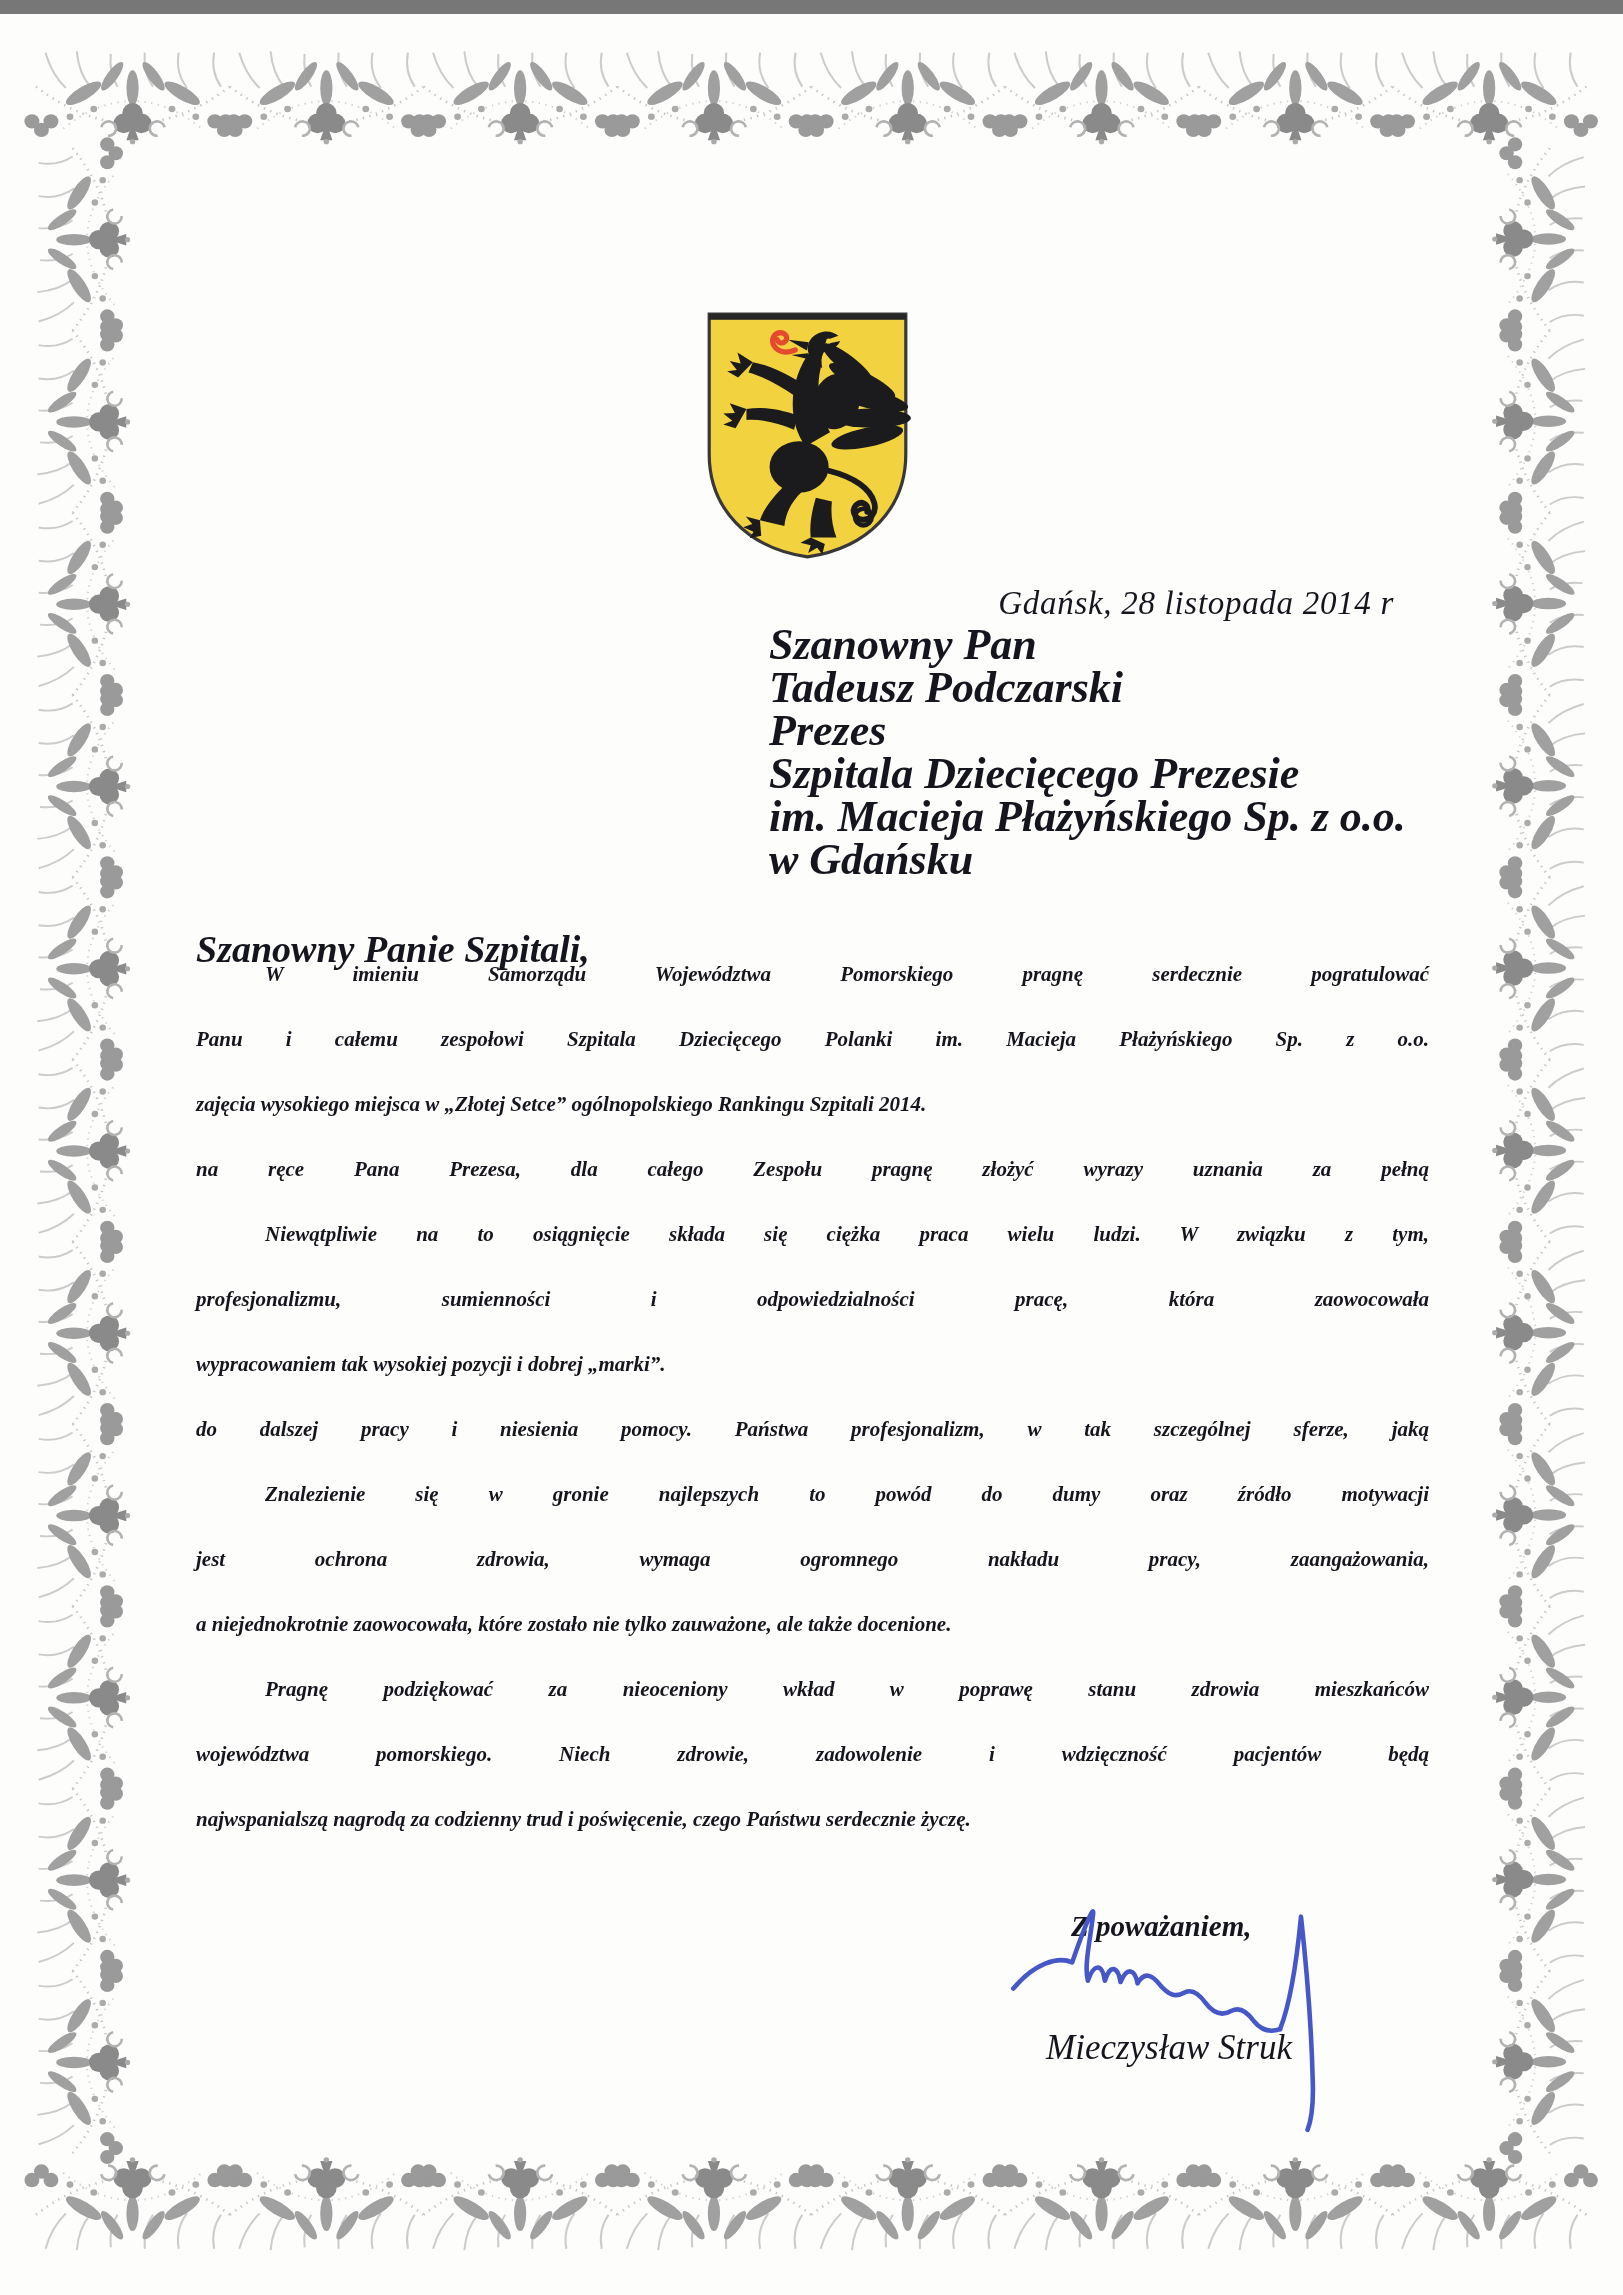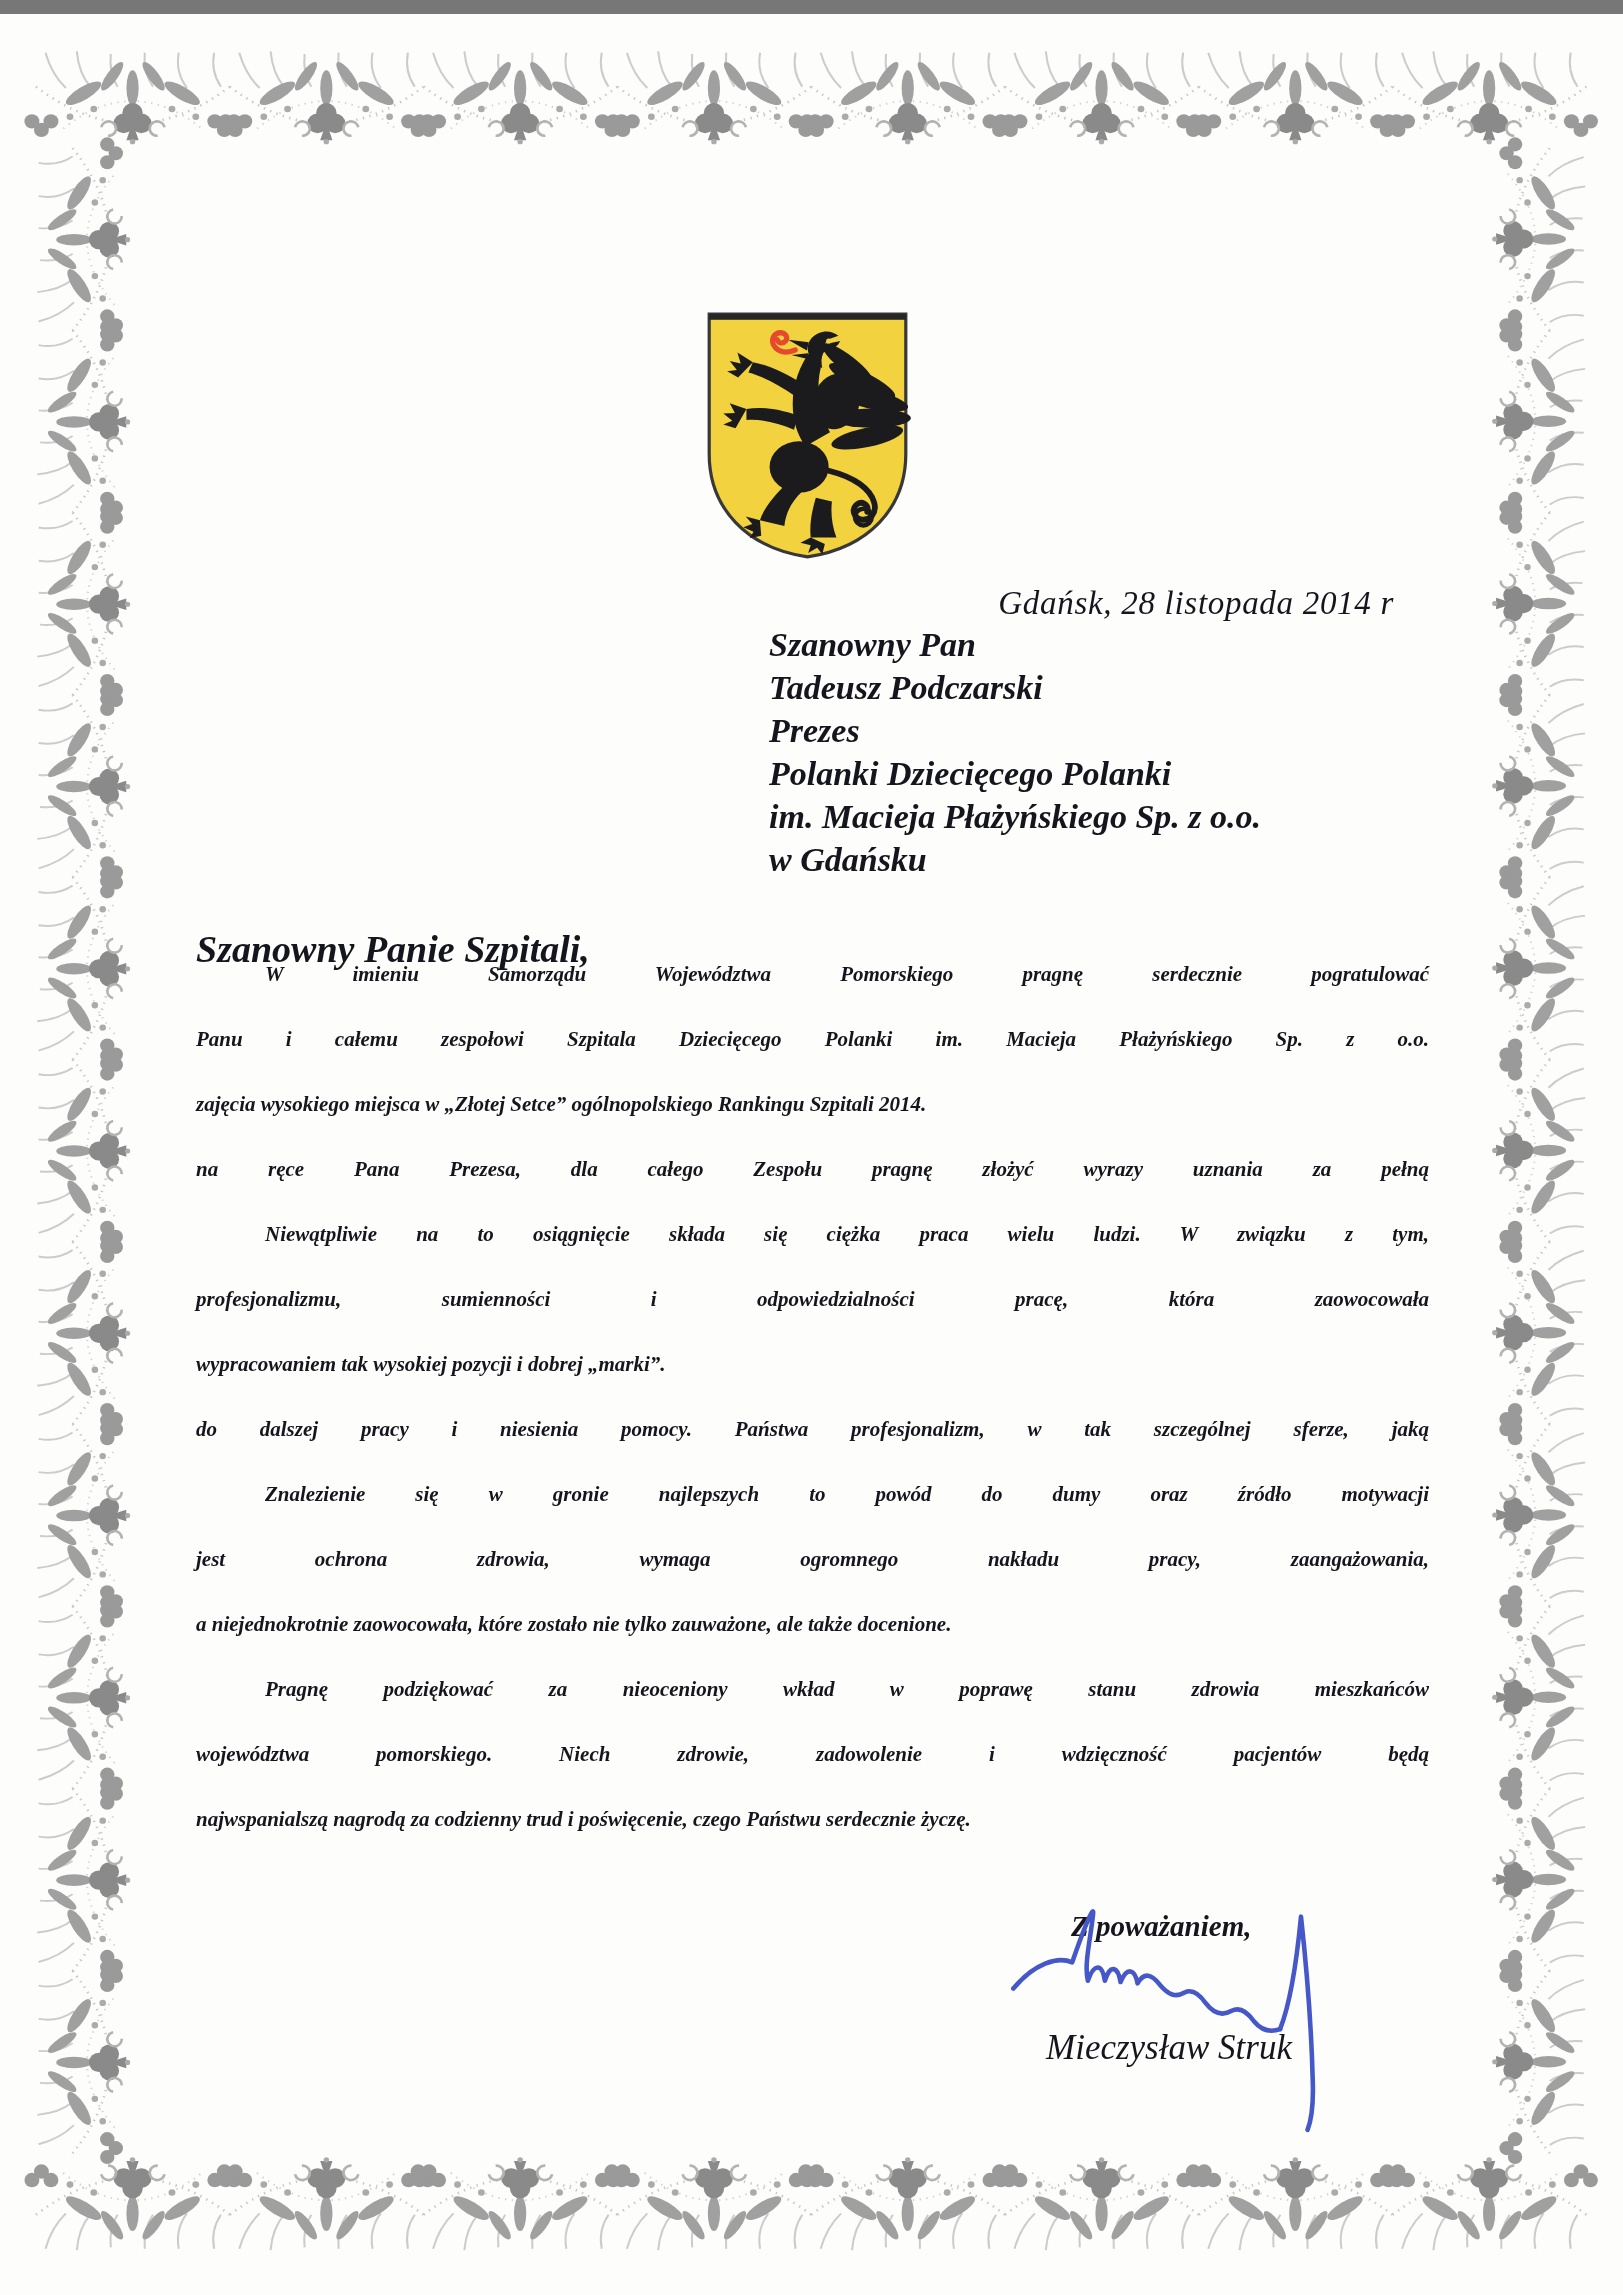--- a/index.html
+++ b/index.html
@@ -5,21 +5,21 @@
   html,body{margin:0;padding:0;background:#777;}
   .page{
     position:relative;width:1623px;height:2295px;margin:14px auto;
     background:#fdfdfc;overflow:hidden;
     font-family:"Liberation Serif","DejaVu Serif",serif;color:#15151d;
   }
   .abs{position:absolute;}
   .border-svg{left:0;top:0;width:1623px;height:2295px;}
   .crest-svg{left:701px;top:291px;width:213px;height:257px;}
   .date{left:916px;top:571px;width:478px;text-align:right;font-style:italic;font-size:33px;letter-spacing:0.7px;}
-  .recipient{left:769px;top:609px;font-style:italic;font-weight:bold;font-size:34px;line-height:43px;}
+  .recipient{left:769px;top:609px;font-style:italic;font-weight:bold;font-size:44px;line-height:43px;}
   .salutation{left:196px;top:913px;font-style:italic;font-weight:bold;font-size:38px;}
   .body-block{left:196px;top:928px;width:1233px;font-style:italic;font-size:21px;line-height:65px;font-weight:bold;}
   .bodyline{text-align:justify;text-align-last:justify;height:65px;overflow:visible;}
   .bodyline.indent{text-indent:69px;}
   .bodyline.lastline{text-align-last:left;}
   .closing{left:1071px;top:1896px;font-style:italic;font-size:29px;font-weight:bold;}
   .sig-svg{left:995px;top:1871px;width:340px;height:249px;}
   .signer{left:1046px;top:2014px;font-style:italic;font-weight:normal;font-size:35px;}
 </style>
 </head>
@@ -158,21 +158,21 @@
     <circle cx="252" cy="330" r="13" fill="none" stroke="#1b1b1e" stroke-width="7"></circle>
     <circle cx="198" cy="56" r="4" fill="#F2D23E"></circle>
   </svg>
 
   <div class="abs date">Gdańsk, 28 listopada 2014 r</div>
 
   <div class="abs recipient">
     <div>Szanowny Pan</div>
     <div>Tadeusz Podczarski</div>
     <div>Prezes</div>
-    <div>Polanki Dziecięcego Polanki</div>
+    <div>Szpitala Dziecięcego Prezesie</div>
     <div>im. Macieja Płażyńskiego Sp. z o.o.</div>
     <div>w Gdańsku</div>
   </div>
 
   <div class="abs salutation">Szanowny Panie Szpitali,</div>
 
   <div class="abs body-block">
     <div class="bodyline indent">W imieniu Samorządu Województwa Pomorskiego pragnę serdecznie pogratulować</div>
     <div class="bodyline">Panu i całemu zespołowi Szpitala Dziecięcego Polanki im. Macieja Płażyńskiego Sp. z o.o.</div>
     <div class="bodyline lastline">zajęcia wysokiego miejsca w „Złotej Setce” ogólnopolskiego Rankingu Szpitali 2014.</div>

